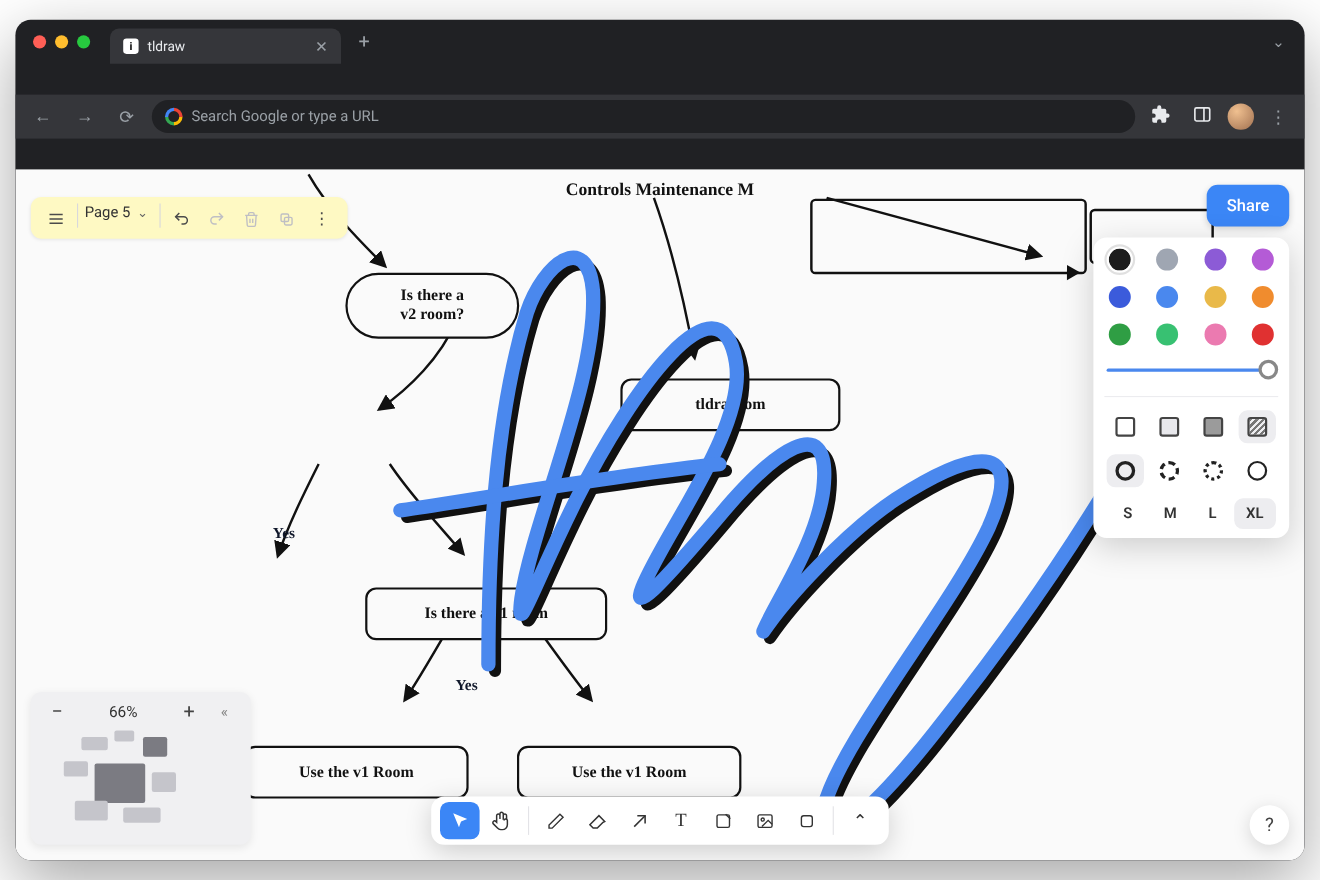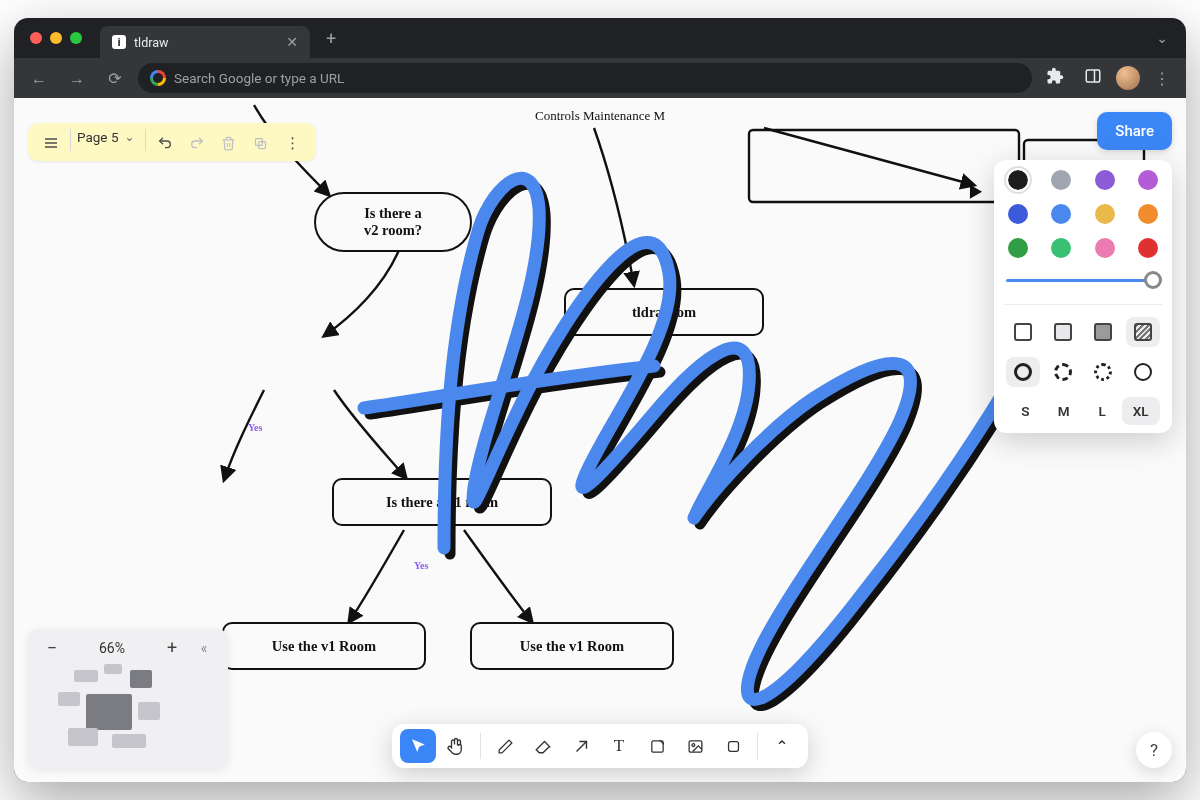--- a/index.html
+++ b/index.html
@@ -13,20 +13,21 @@
 }
 .window {
   position: absolute;
   top: 18px; left: 14px; right: 14px; bottom: 18px;
   border-radius: 14px;
   overflow: hidden;
   box-shadow: 0 20px 60px rgba(0,0,0,.35);
   background: #202124;
   display: flex;
   flex-direction: column;
+  gap: 28px;
 }
 .tabbar {
   height: 40px;
   display: flex; align-items: center;
   padding: 0 10px;
   gap: 8px;
 }
 .traffic { display: flex; gap: 8px; margin-left: 6px; margin-right: 10px; }
 .dot { width: 12px; height: 12px; border-radius: 50%; }
 .dot.r { background: #ff5f56; }
@@ -92,37 +93,37 @@
   background:#3b86f6; color:#fff; border-radius:10px;
   padding:10px 18px; font-size:15px; font-weight:500;
   box-shadow: 0 2px 6px rgba(0,0,0,.15);
 }
 .canvas {
   position:absolute; inset:0;
 }
 .canvas-heading {
   position:absolute; top:10px; left:50%; transform:translateX(-50%);
   font-family: "Comic Sans MS", "Segoe Script", cursive;
-  font-weight:400; font-size:13px; color:#111;
+  font-weight:700; font-size:16px; color:#111;
 }
 .node {
   position:absolute; border:2.5px solid #111; border-radius:10px;
   font-family: "Comic Sans MS", "Segoe Script", cursive;
   font-size:14.5px; font-weight:700; color:#111;
   display:flex;align-items:center;justify-content:center;
   text-align:center; padding:8px 14px; background:#fafafa;
 }
 .node.pill { border-radius: 999px; }
 .node.hatched {
   background-image: repeating-linear-gradient(135deg, rgba(0,0,0,.18) 0 2px, transparent 2px 5px);
 }
 .edge-label {
   position:absolute;
   font-family: "Comic Sans MS", "Segoe Script", cursive;
-  font-size:10px; font-weight:700; color:#8b5cf6;
+  font-size:14px; font-weight:700; color:#0f172a;
 }
 svg.arrows { position:absolute; inset:0; width:100%; height:100%; pointer-events:none; }
 .hey-drawing { position:absolute; inset:0; pointer-events:none; }
 
 .style-panel {
   position:absolute; top:62px; right:14px;
   width:178px; background:#fff; border-radius:12px;
   box-shadow: 0 8px 30px rgba(0,0,0,.18);
   padding:10px 12px 8px;
   display:flex; flex-direction:column; gap:10px;

